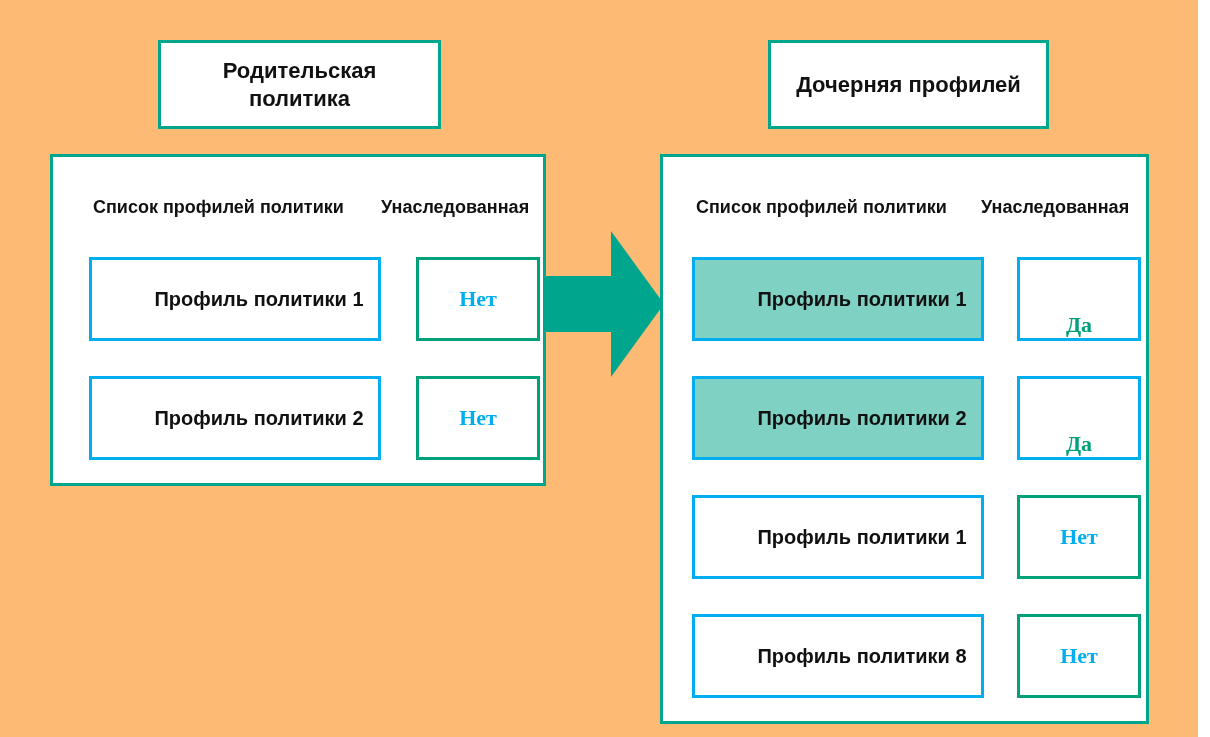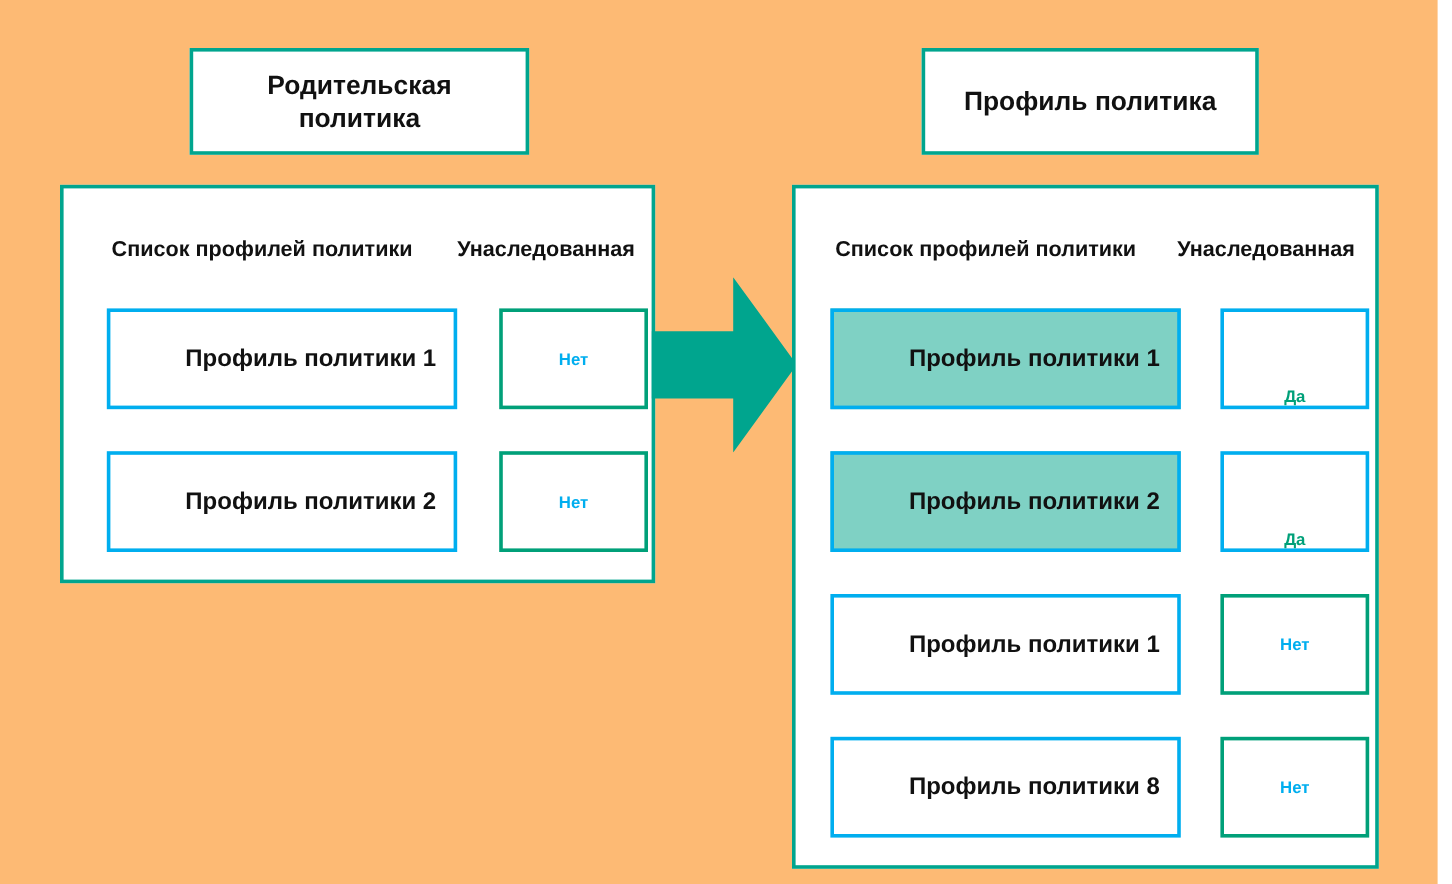--- a/index.html
+++ b/index.html
@@ -128,22 +128,23 @@
 
   .status-box {
     box-sizing: border-box;
     width: 124px;
     height: 84px;
     background: #ffffff;
     display: flex;
     align-items: center;
     justify-content: center;
     font-weight: bold;
-    font-size: 14px;
+    font-size: 22px;
     white-space: nowrap;
+    font-family: Liberation Serif, serif;
   }
   .status-box.no {
     border: 3px solid #00a079;
     color: #00aeef;
   }
   .status-box.yes {
     border: 3px solid #00aeef;
     color: #00a079;
     align-items: flex-end;
   }
@@ -160,21 +161,21 @@
 </head>
 <body>
 
 <div id="canvas">
 
   <div class="title-box" id="parent-title-box">
     <span>Родительская политика</span>
   </div>
 
   <div class="title-box" id="child-title-box">
-    <span>Профиль политика</span>
+    <span>Дочерняя профилей</span>
   </div>
 
   <div class="panel" id="parent-panel">
 
     <div class="col-headers" id="parent-headers">
       <span class="hdr-profiles">Список профилей политики</span>
       <span class="hdr-inherited">Унаследованная</span>
     </div>
 
     <div class="rows" id="parent-rows">

